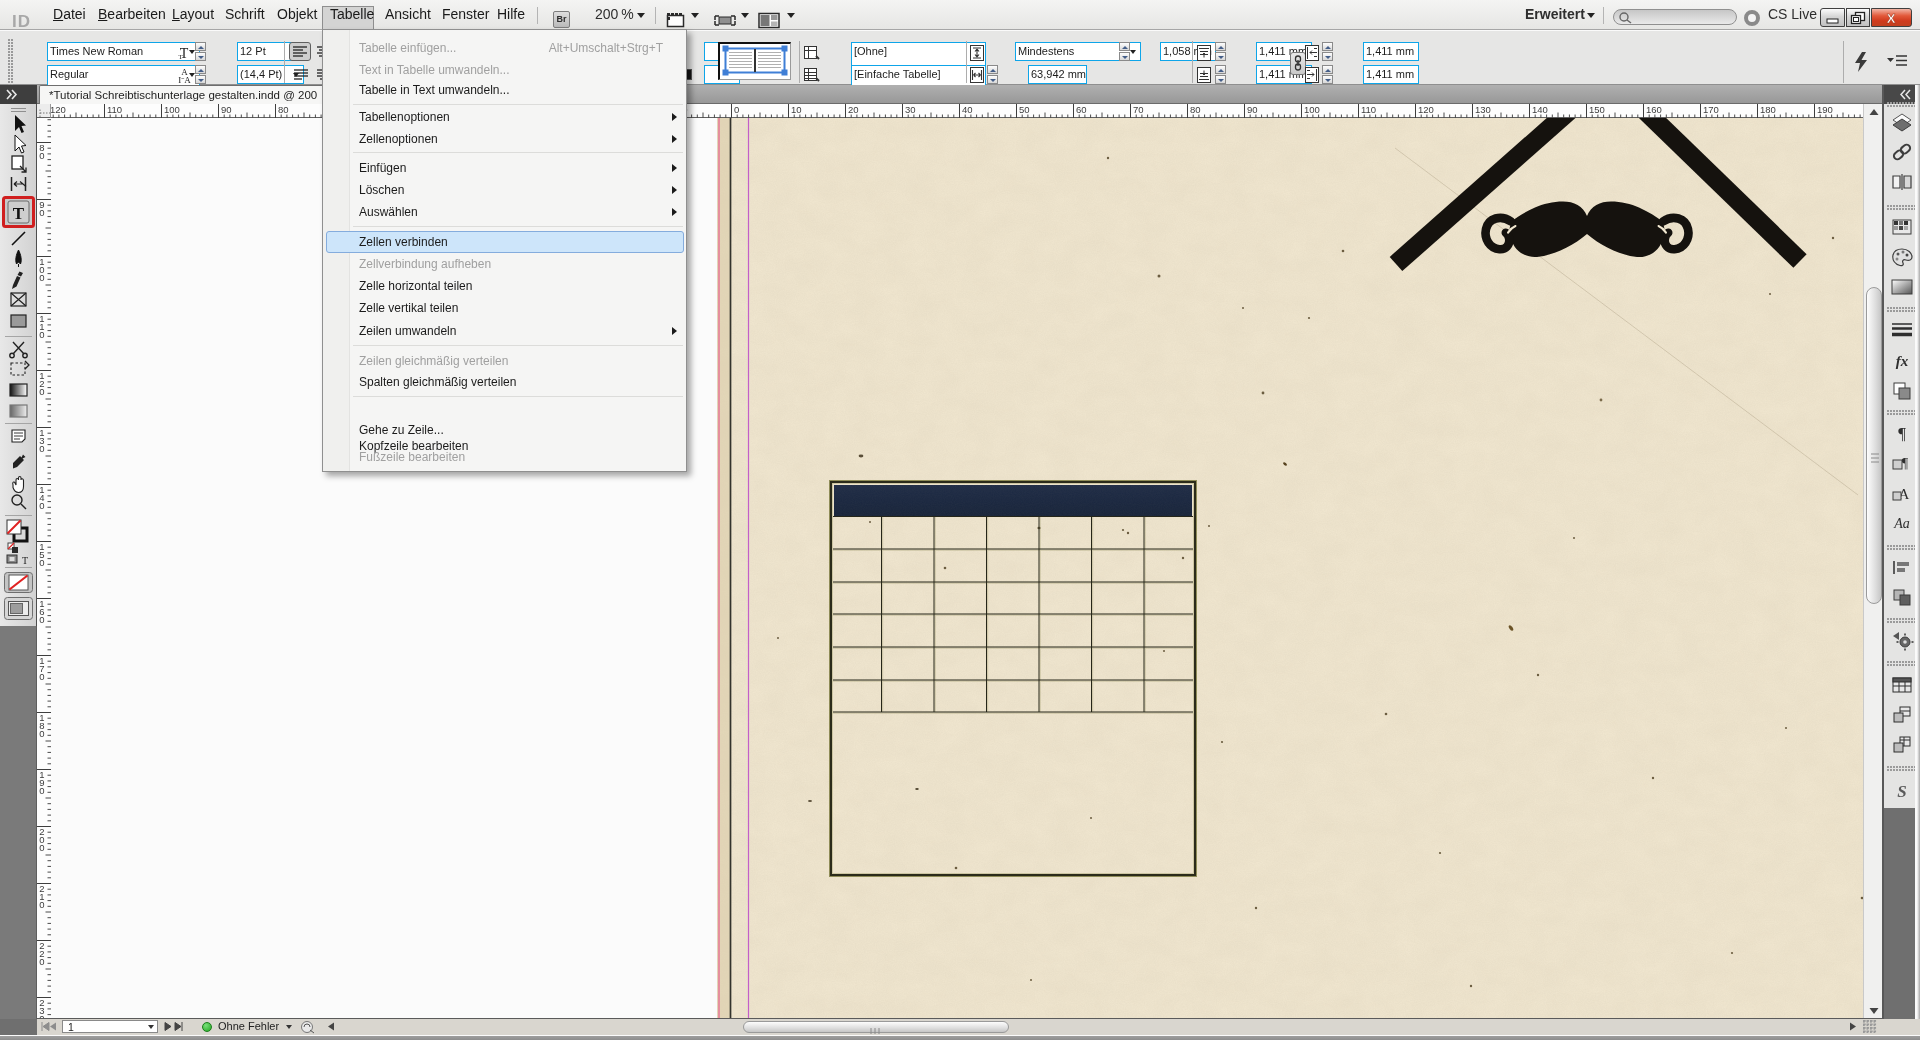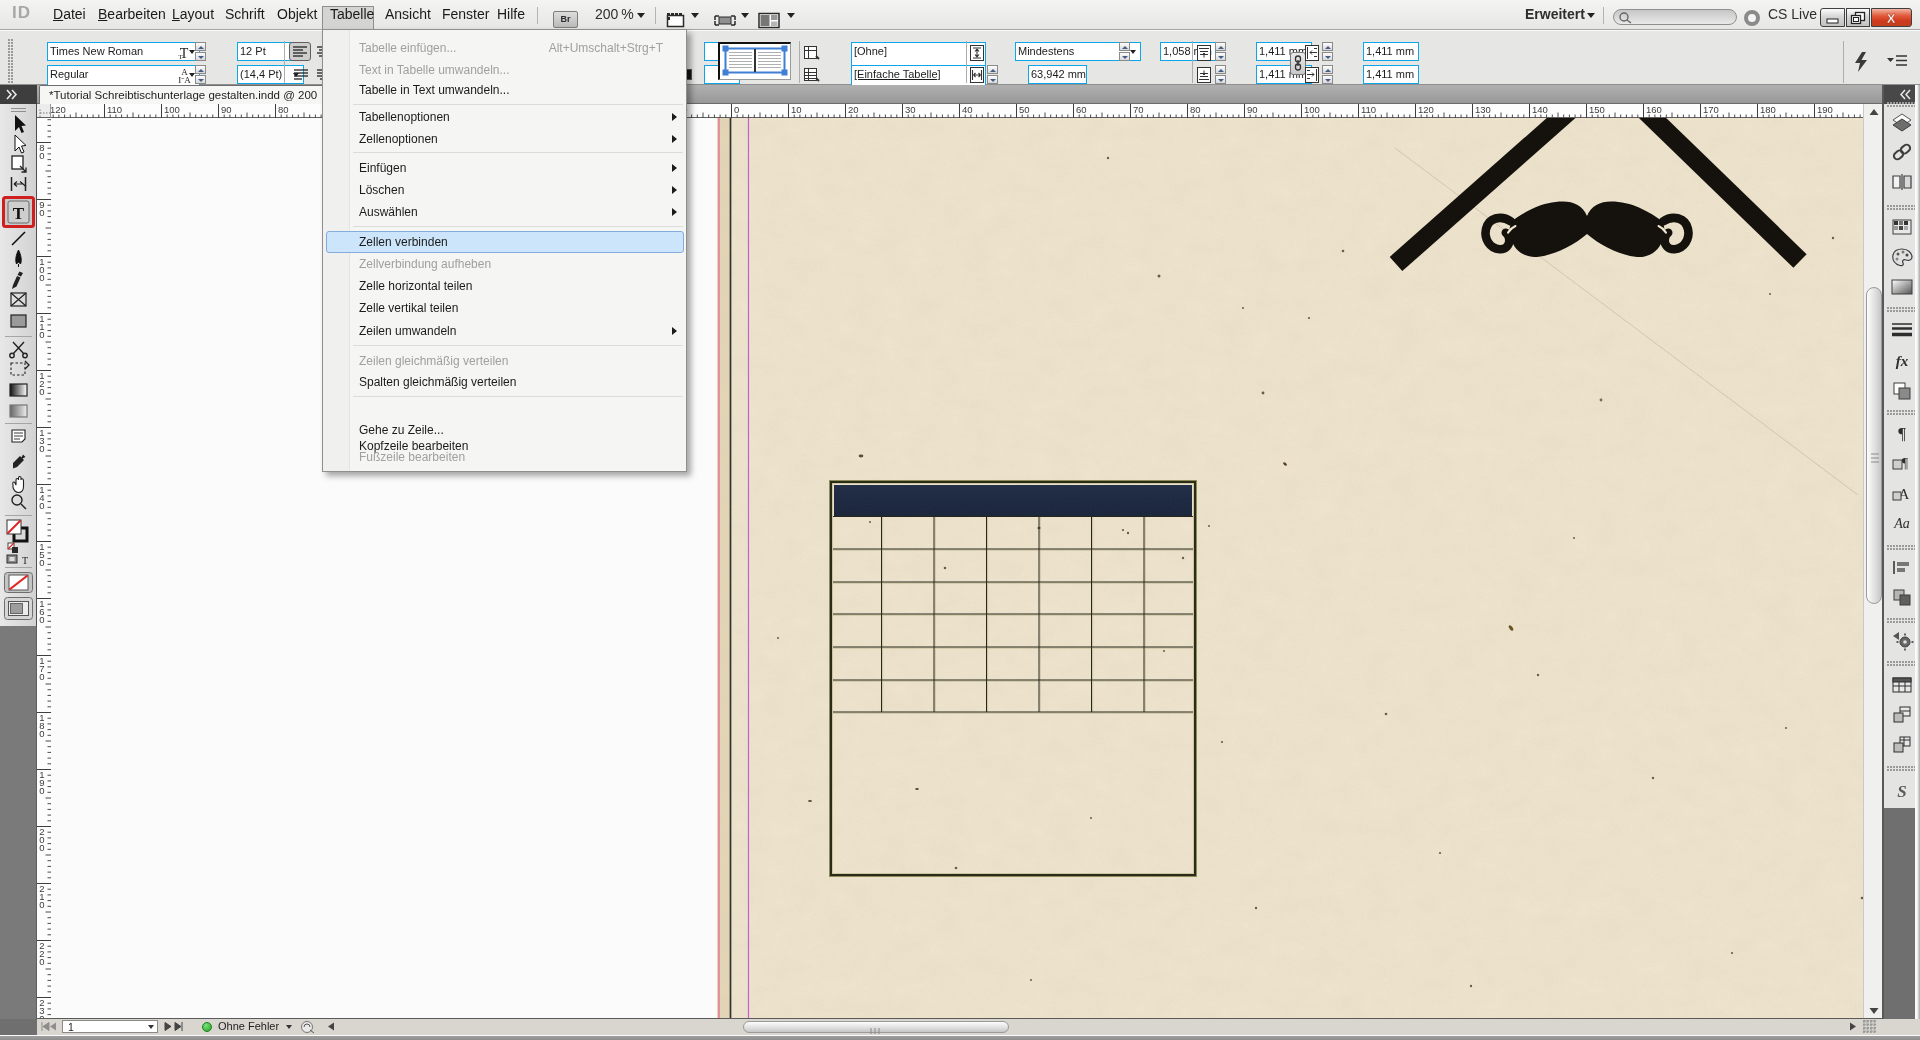--- a/index.html
+++ b/index.html
@@ -200,33 +200,33 @@
    <line x1="157.5" y1="36" x2="157.5" y2="232"></line>
           <line x1="210" y1="36" x2="210" y2="232"></line>
    <line x1="262.5" y1="36" x2="262.5" y2="232"></line>
           <line x1="315" y1="36" x2="315" y2="232"></line>
   </g>
  </g>
 </svg>
 </div>
 
 <div id="menubar">
- <div class="abs" style="left:12px;top:3px;font-size:17px;font-weight:bold;color:#a8a8a8;letter-spacing:1px;">ID</div>
+ <div class="abs" style="left:12px;top:12px;font-size:17px;font-weight:bold;color:#a8a8a8;letter-spacing:1px;">ID</div>
  <div id="tabelleBox"></div>
  <span class="mitem" style="left:53px;"><u class="ak">D</u>atei</span>
  <span class="mitem" style="left:98px;"><u class="ak">B</u>earbeiten</span>
  <span class="mitem" style="left:172px;"><u class="ak">L</u>ayout</span>
  <span class="mitem" style="left:225px;">Schrift</span>
  <span class="mitem" style="left:277px;">Objekt</span>
  <span class="mitem" style="left:330px;">Tabelle</span>
  <span class="mitem" style="left:385px;">Ansicht</span>
  <span class="mitem" style="left:442px;">Fenster</span>
  <span class="mitem" style="left:497px;">Hilfe</span>
  <div class="vsep30" style="left:537px;"></div>
- <div class="abs" style="left:553px;top:11px;width:25px;height:17px;background:linear-gradient(#dedede,#b9b9b9);border:1px solid #7d7d7d;border-radius:2px;font-size:9px;font-weight:bold;color:#2d2d2d;text-align:center;line-height:15px;">Br</div>
+ <div class="abs" style="left:553px;top:11px;width:17px;height:17px;background:linear-gradient(#dedede,#b9b9b9);border:1px solid #7d7d7d;border-radius:2px;font-size:9px;font-weight:bold;color:#2d2d2d;text-align:center;line-height:15px;">Br</div>
  <span class="mitem" style="left:595px;color:#2e2e2e;">200 %</span>
  <div class="abs" style="left:637px;top:13px;width:0;height:0;border-left:4px solid transparent;border-right:4px solid transparent;border-top:5px solid #222;"></div>
  <div class="vsep30" style="left:655px;"></div>
  <svg class="abs" style="left:666px;top:12px;" width="20" height="17">
   <rect x="1.5" y="3.5" width="16" height="11" fill="#fdfdfd" stroke="#2a2a2a" stroke-width="1.5"></rect>
   <g fill="#2a2a2a">
         <rect x="1" y="1" width="3" height="3"></rect>
         <rect x="5" y="1" width="3" height="3"></rect>
         <rect x="9" y="1" width="3" height="3"></rect>
         <rect x="13" y="1" width="3" height="3"></rect>
@@ -378,21 +378,21 @@
       <rect x="1.5" y="1.5" width="12" height="12" fill="#fff" stroke="#333"></rect>
       <path d="M1.5,5.5 h12 M5.5,1.5 v12" stroke="#333"></path>
       <path d="M13,11 l3,3" stroke="#333" stroke-width="2"></path>
     </svg>
  <svg class="abs" style="left:803px;top:36px;" width="17" height="17">
       <rect x="1.5" y="1.5" width="12" height="12" fill="#fff" stroke="#333"></rect>
       <path d="M1.5,5.5 h12 M1.5,8.5 h12 M1.5,11.5 h12 M5.5,1.5 v12" stroke="#333"></path>
       <path d="M13,11 l3,3" stroke="#333" stroke-width="2"></path>
     </svg>
  <div class="fld" style="left:823px;top:11px;width:135px;height:26px;">[Ohne]<span class="da"></span></div>
- <div class="fld" style="left:823px;top:34px;width:135px;height:33px;text-decoration:underline;">[Einfache Tabelle]<span class="da"></span></div>
+ <div class="fld" style="left:823px;top:34px;width:135px;height:33px;">[Einfache Tabelle]<span class="da"></span></div>
  <div class="cpsep" style="left:966px;top:10px;"></div>
  <svg class="abs" style="left:969px;top:13px;" width="16" height="18">
       <rect x="1.5" y="1.5" width="13" height="15" fill="#fff" stroke="#333"></rect>
       <path d="M4,4 h8 M4,14 h8 M8,5 v8 M8,5 l-2,2.5 M8,5 l2,2.5 M8,13 l-2,-2.5 M8,13 l2,-2.5" stroke="#333" stroke-width="1.1"></path>
     </svg>
  <div class="fld" style="left:987px;top:11px;width:126px;height:19px;">Mindestens<span class="da"></span></div>
  <svg class="abs" style="left:969px;top:35px;" width="16" height="18">
       <rect x="1.5" y="1.5" width="13" height="15" fill="#fff" stroke="#333"></rect>
       <path d="M3.5,4 v10 M12.5,4 v10 M4.5,9 h7 M4.5,9 l2,-2 M4.5,9 l2,2 M11.5,9 l-2,-2 M11.5,9 l-2,2" stroke="#333" stroke-width="1.1"></path>
     </svg>

